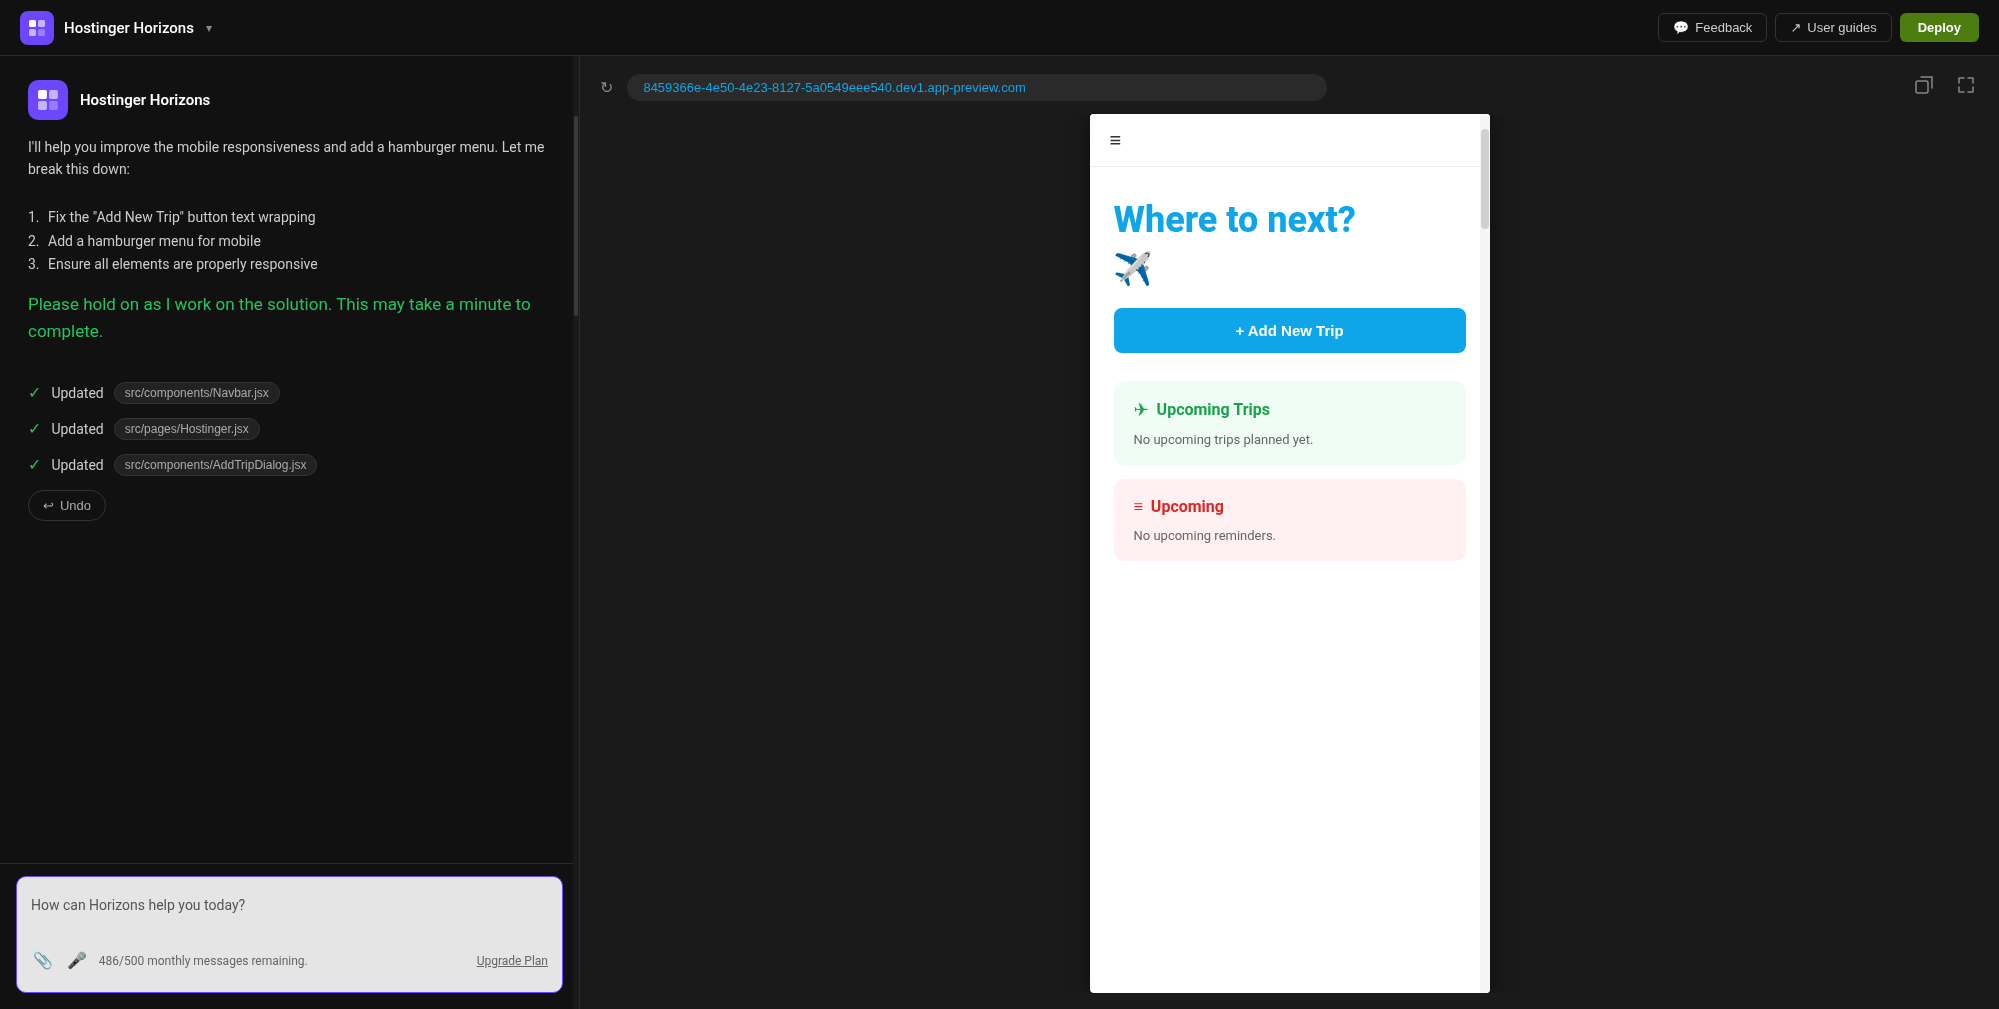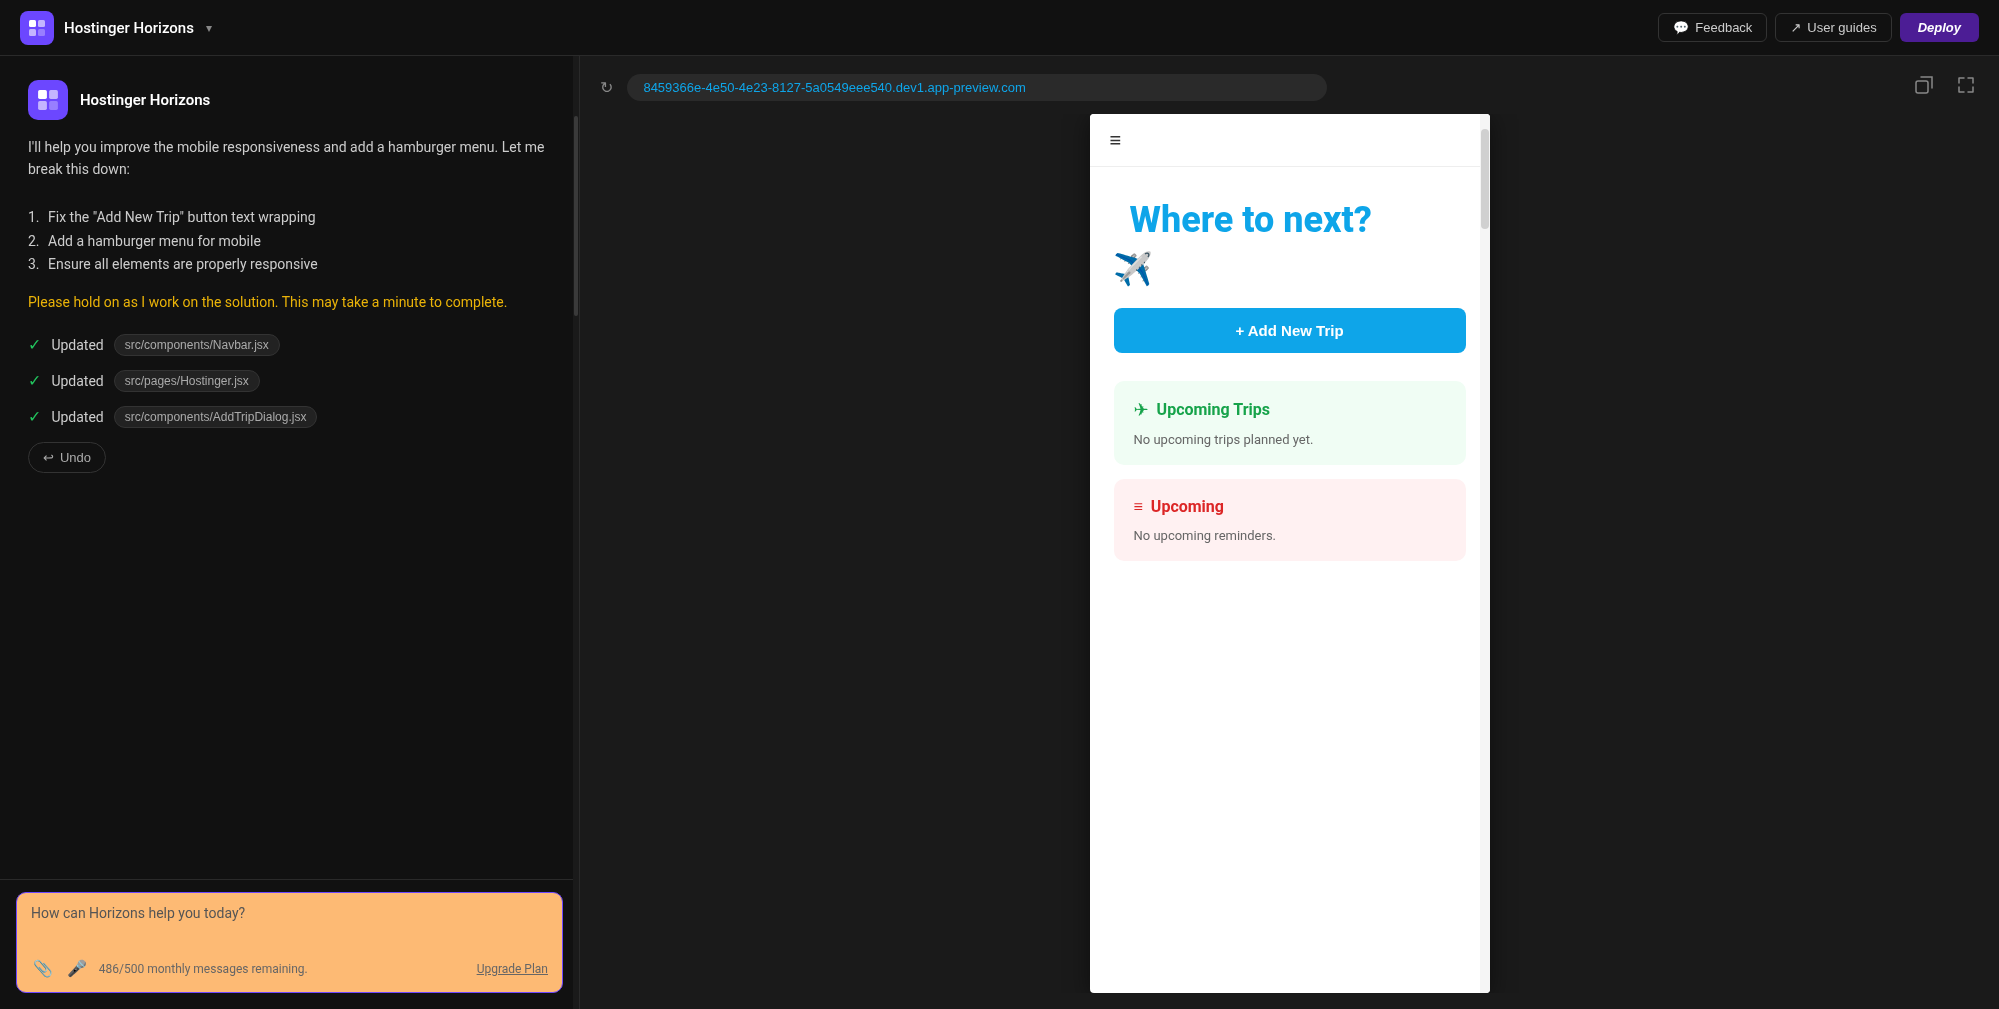--- a/index.html
+++ b/index.html
@@ -63,29 +63,28 @@
       color: #ccc;
       padding: 6px 14px;
       border-radius: 6px;
       font-size: 13px;
       cursor: pointer;
       display: flex;
       align-items: center;
       gap: 6px;
     }
     .nav-deploy-btn {
-      background: #4c1d95;
+      background: #4d7c0f;
       border: none;
       color: white;
       padding: 7px 18px;
       border-radius: 6px;
       font-size: 13px;
       font-weight: 600;
       cursor: pointer;
-      font-style: italic;
     }
 
     
     .main-content {
       display: flex;
       flex: 1;
       overflow: hidden;
     }
 
     
@@ -154,24 +153,24 @@
     .steps-list li::before {
       position: absolute;
       left: 0;
       color: #cccccc;
     }
     .steps-list li:nth-child(1)::before { content: "1."; }
     .steps-list li:nth-child(2)::before { content: "2."; }
     .steps-list li:nth-child(3)::before { content: "3."; }
 
     .hold-on-text {
-      color: #eab308;
-      font-size: 14px;
+      color: #22c55e;
+      font-size: 17px;
       line-height: 1.6;
-      margin-bottom: 20px;
+      margin-bottom: 36px;
     }
 
     .updated-row {
       display: flex;
       align-items: center;
       gap: 10px;
       margin-bottom: 14px;
     }
     .check-icon {
       color: #22c55e;
@@ -207,22 +206,22 @@
     }
 
     
     .chat-input-area {
       padding: 12px 16px 16px;
       border-top: 1px solid #2a2a2a;
     }
     .chat-input-wrapper {
       border: 1.5px solid #6c47ff;
       border-radius: 10px;
-      padding: 12px 14px;
-      background: #fdba74;
+      padding: 20px 14px;
+      background: #e5e5e5;
     }
     .chat-input {
       width: 100%;
       background: transparent;
       border: none;
       outline: none;
       color: #666;
       font-size: 14px;
       resize: none;
       height: 40px;
@@ -339,21 +338,20 @@
 
     .app-hero {
       padding: 32px 24px 24px;
     }
     .app-hero-title {
       font-size: 36px;
       font-weight: 800;
       color: #0ea5e9;
       line-height: 1.2;
       margin-bottom: 8px;
-      margin-left: 16px;
     }
     .app-hero-emoji {
       font-size: 32px;
       margin-bottom: 20px;
       display: block;
     }
 
     .add-trip-btn {
       width: 100%;
       background: #0ea5e9;

